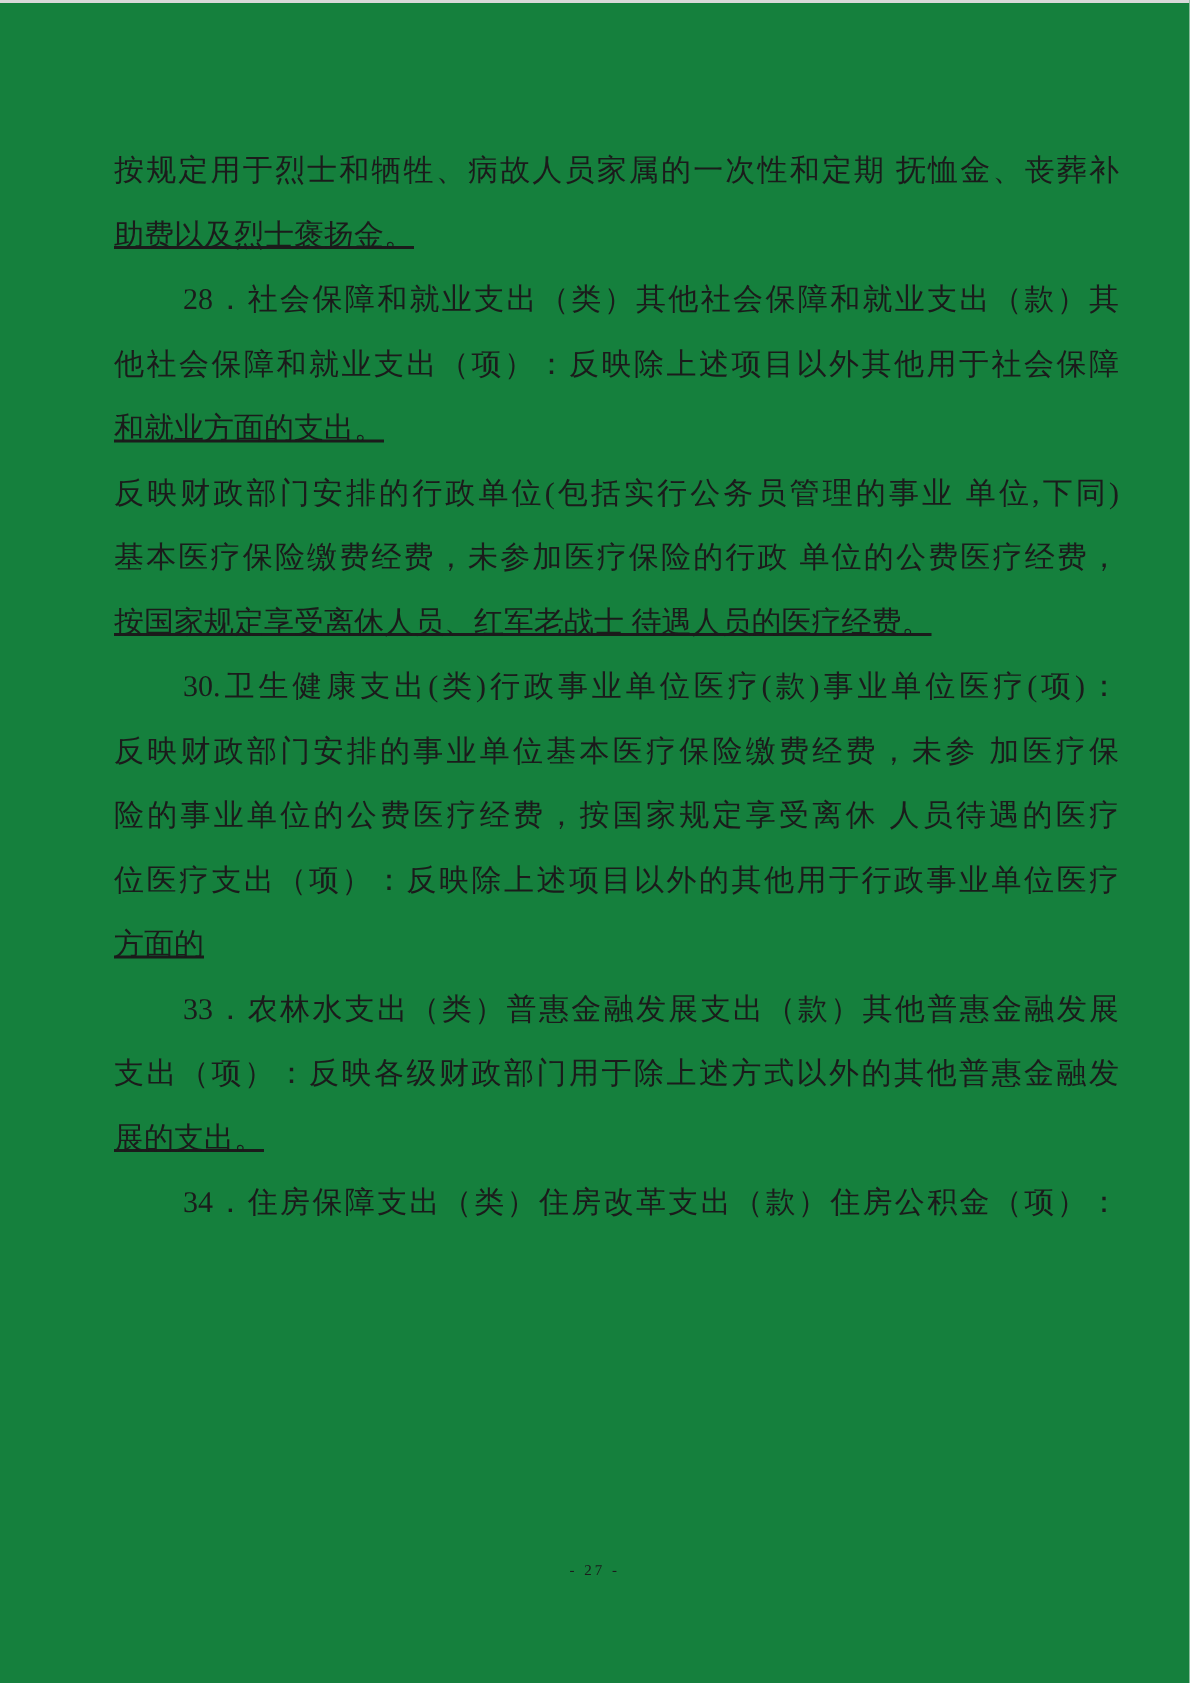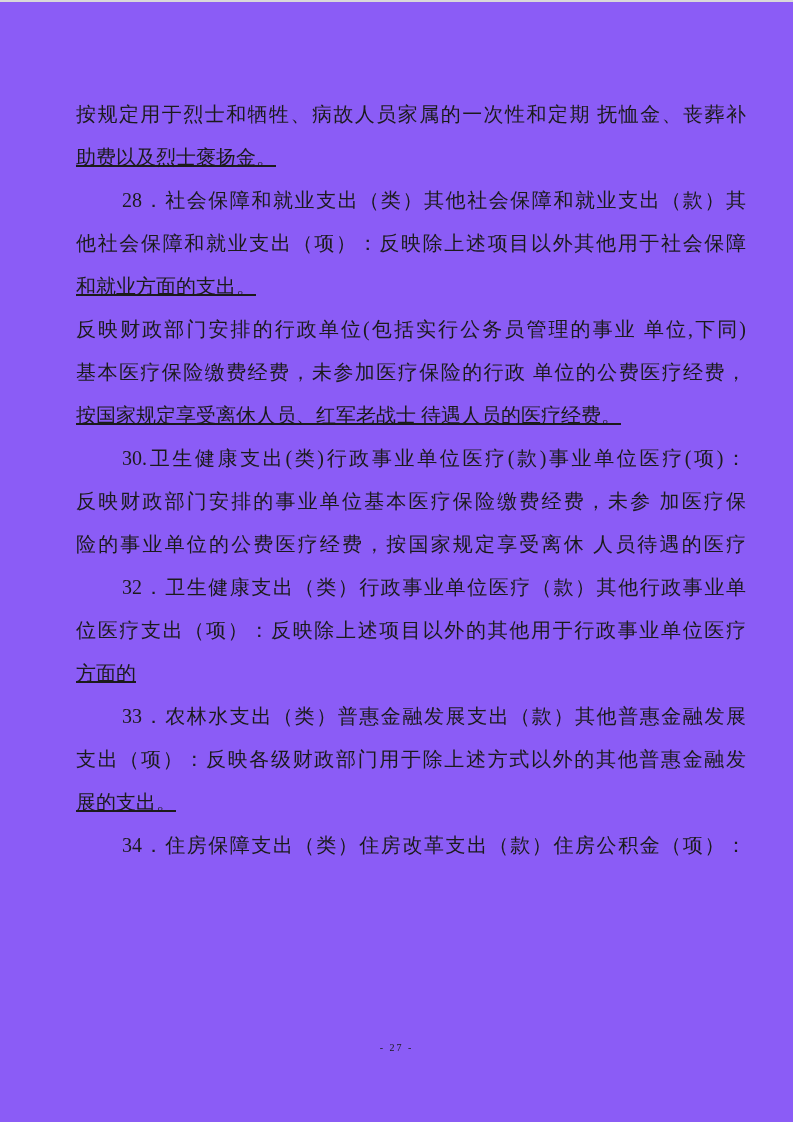--- a/index.html
+++ b/index.html
@@ -4,21 +4,21 @@
 <style>
   html, body {
     margin: 0;
     padding: 0;
     background: #e8e8e8;
   }
   .page {
     position: relative;
     width: 793px;
     height: 1122px;
-    background: #8b5cf6;
+    background: #15803d;
     border-top: 2px solid #d9d9d9;
     box-sizing: border-box;
     font-family: "Liberation Serif", "DejaVu Serif", serif;
     overflow: hidden;
   }
   .document-body {
     position: absolute;
     left: 76px;
     top: 91px;
     width: 670px;
@@ -64,21 +64,20 @@
       <div class="line noflush">助费以及烈士褒扬金。</div>
       <div class="line indent">28．社会保障和就业支出（类）其他社会保障和就业支出（款）其</div>
       <div class="line">他社会保障和就业支出（项）：反映除上述项目以外其他用于社会保障</div>
       <div class="line noflush">和就业方面的支出。</div>
       <div class="line">反映财政部门安排的行政单位(包括实行公务员管理的事业 单位,下同)</div>
       <div class="line">基本医疗保险缴费经费，未参加医疗保险的行政 单位的公费医疗经费，</div>
       <div class="line noflush">按国家规定享受离休人员、红军老战士 待遇人员的医疗经费。</div>
       <div class="line indent">30.卫生健康支出(类)行政事业单位医疗(款)事业单位医疗(项)：</div>
       <div class="line">反映财政部门安排的事业单位基本医疗保险缴费经费，未参 加医疗保</div>
       <div class="line">险的事业单位的公费医疗经费，按国家规定享受离休 人员待遇的医疗</div>
-      <div class="line indent">32．卫生健康支出（类）行政事业单位医疗（款）其他行政事业单</div>
       <div class="line">位医疗支出（项）：反映除上述项目以外的其他用于行政事业单位医疗</div>
       <div class="line noflush">方面的</div>
       <div class="line indent">33．农林水支出（类）普惠金融发展支出（款）其他普惠金融发展</div>
       <div class="line">支出（项）：反映各级财政部门用于除上述方式以外的其他普惠金融发</div>
       <div class="line noflush">展的支出。</div>
       <div class="line indent">34．住房保障支出（类）住房改革支出（款）住房公积金（项）：</div>
     </div>
   <div class="page-number">- 27 -</div>
 </div>
 

